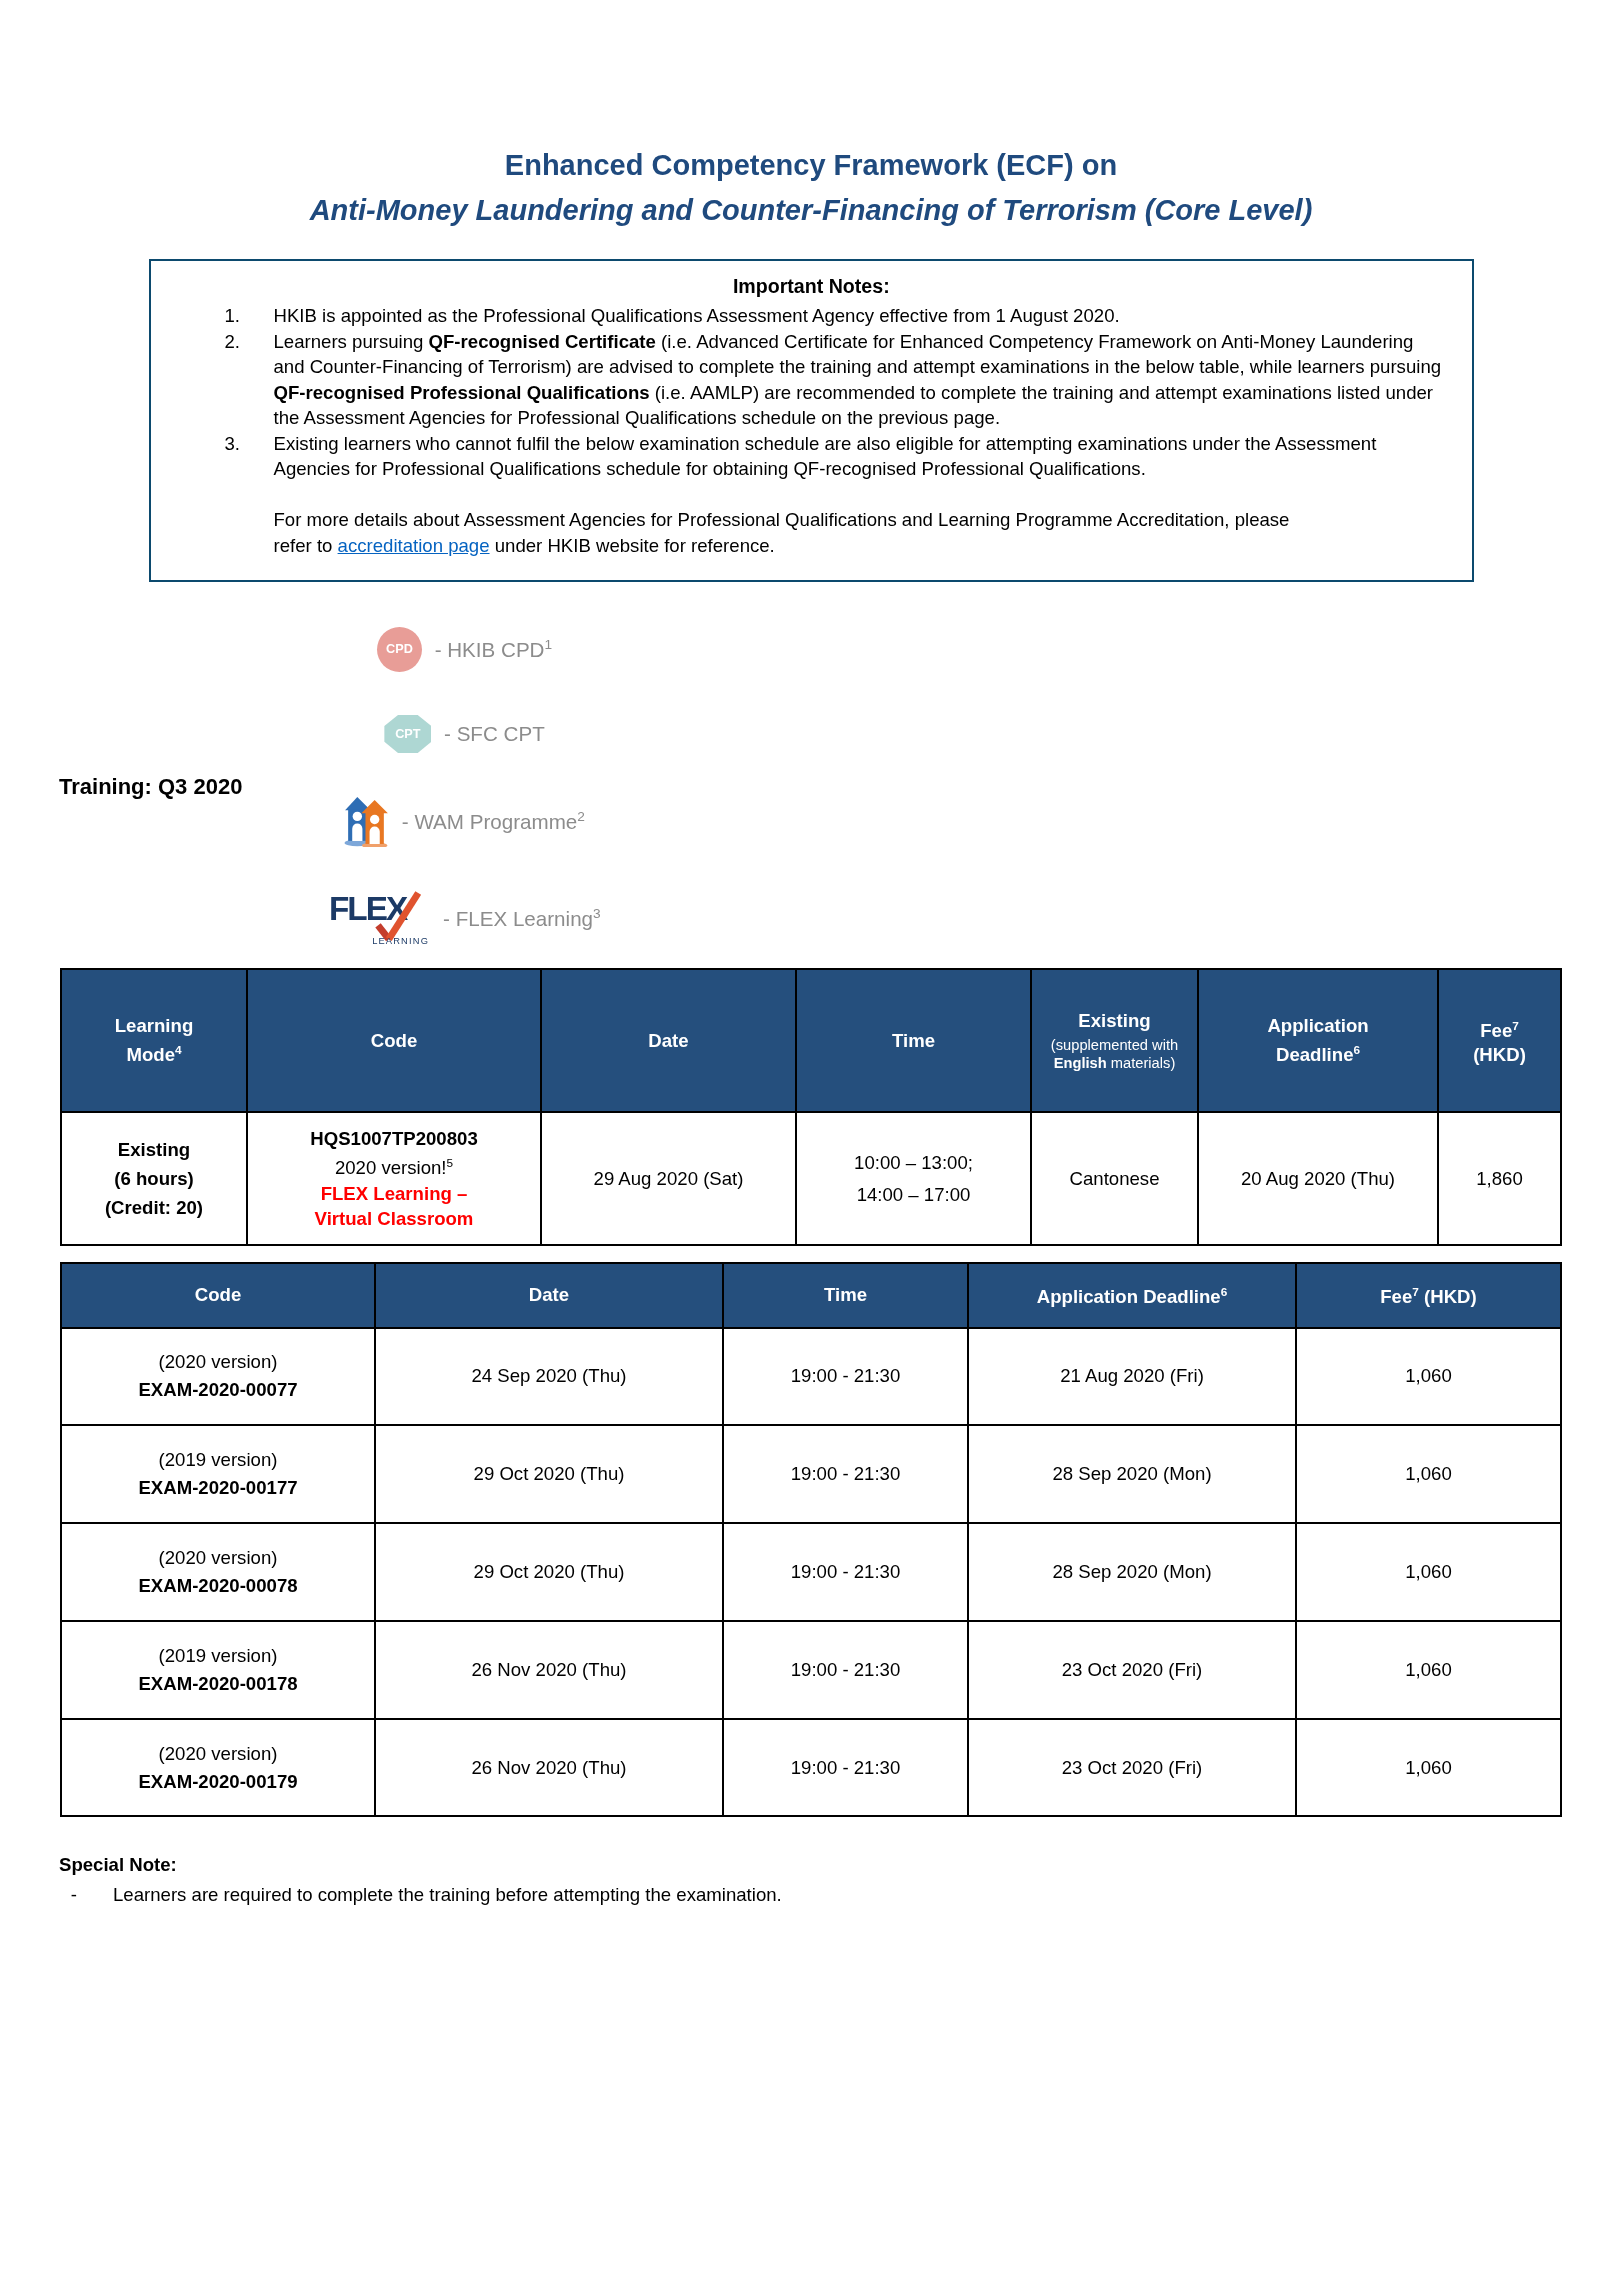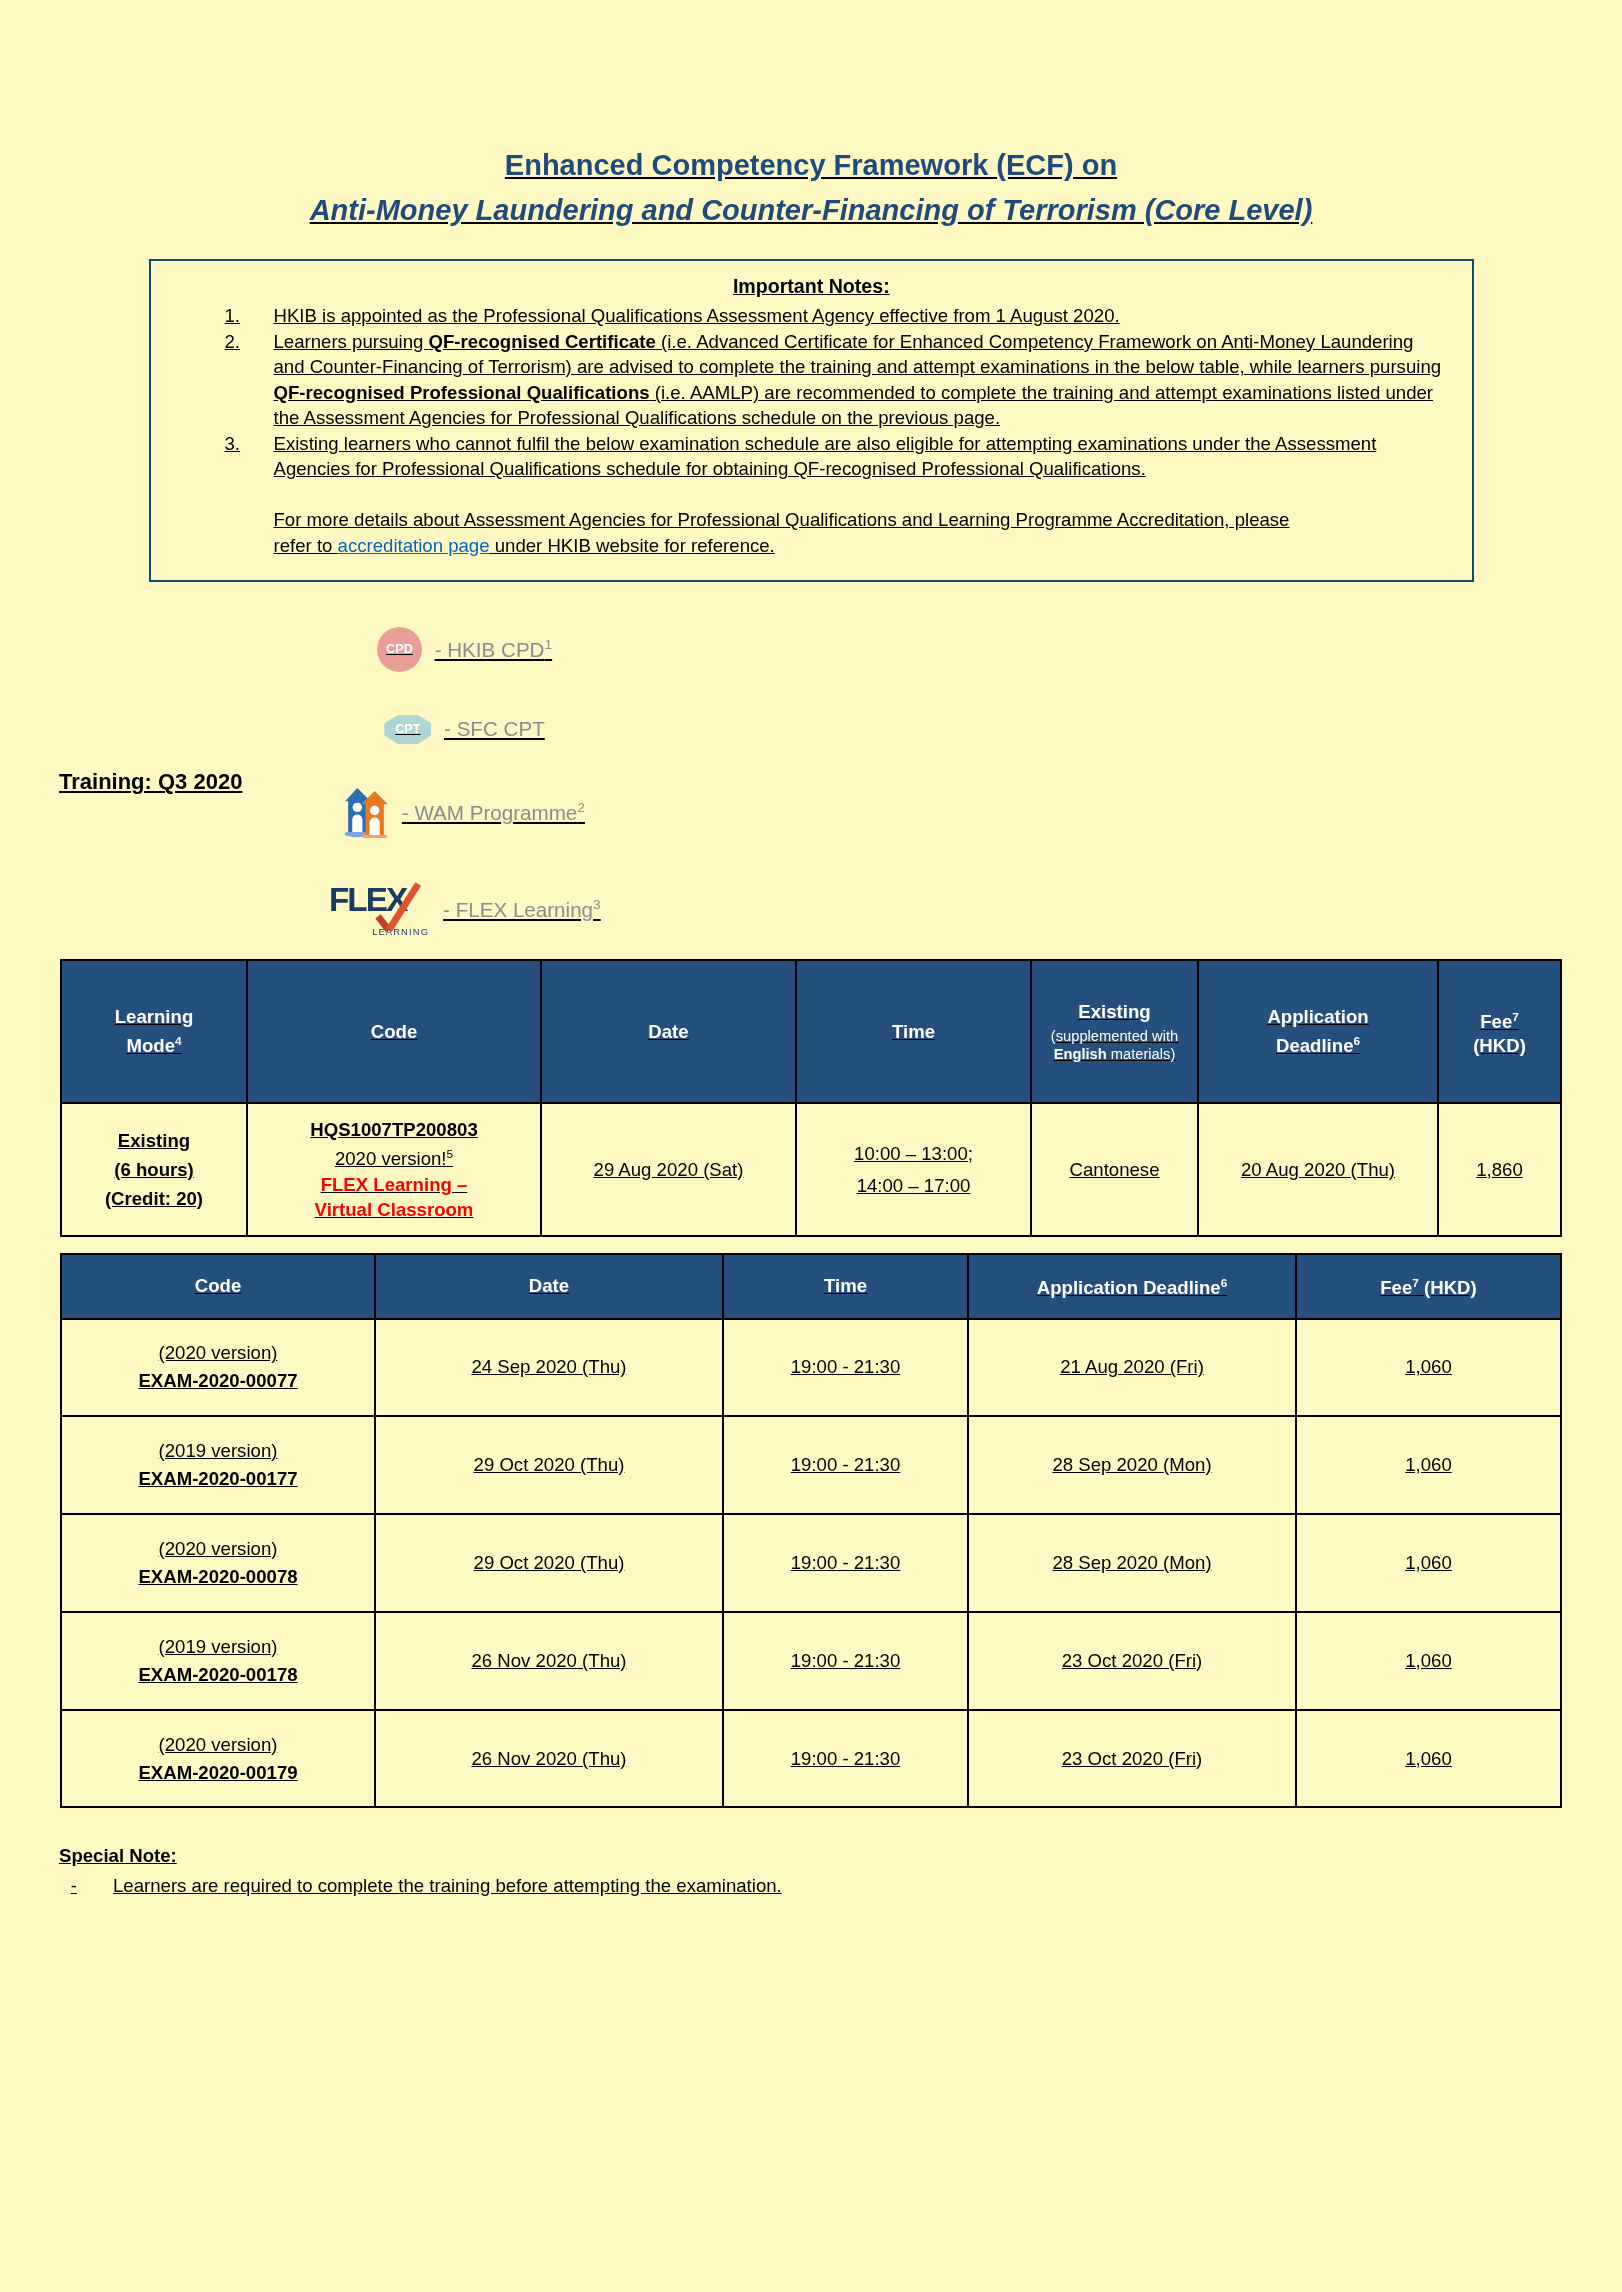--- a/index.html
+++ b/index.html
@@ -1,18 +1,18 @@
 <!DOCTYPE html>
 <html style="--title-navy: #1f4a7e; --table-header-bg: #254f7d; --highlight-red: #ff0000; --link-blue: #0563c1; --legend-gray: #8c8c8c; --cpd-pink: #e89d97; --cpt-teal: #aed7d3; --wam-blue: #2e6db4; --wam-blue-light: #7da7d9; --wam-orange: #e87722; --wam-orange-light: #f0a06a; --flex-navy: #1c3a66; --flex-check-orange: #e0532f;"><head>
 <meta charset="utf-8">
 <title>ECF AML/CFT Training and Examination Schedule 2020</title>
 <style>
   html,body{margin:0;padding:0;background:#9a9a9a;}
-  .page{width:1622px;height:2293px;background:#fef9c3;margin:0 auto;position:relative;
-        font-family:"Liberation Sans",sans-serif;color:#000;overflow:hidden;text-decoration:underline;}
+  .page{width:1622px;height:2293px;background:#ffffff;margin:0 auto;position:relative;
+        font-family:"Liberation Sans",sans-serif;color:#000;overflow:hidden;}
 
   
   .doc-title{padding-top:143px;text-align:center;color:var(--title-navy,#1f4a7e);
              font-weight:bold;font-size:29px;line-height:45px;}
   .doc-title .t2{font-style:italic;}
 
   
   .notes-box{box-sizing:border-box;width:1325px;margin:25.5px auto 0;border:2px solid #0c4a6e;
              padding:11.8px 27.4px 21.6px 74px;font-size:18.6px;line-height:25.5px;}
   .notes-heading{text-align:center;font-weight:bold;font-size:19.6px;line-height:29px;margin-bottom:2px;margin-left:-46px;}
@@ -27,21 +27,21 @@
   .training-bar{display:flex;align-items:center;margin:45px 0 0 59px;}
   .section-title{font-size:22px;font-weight:bold;color:#000;}
   .legend{display:flex;align-items:center;margin-left:86px;color:var(--legend-gray,#8c8c8c);
           font-size:20.6px;gap:43px;flex-direction:column;}
   .legend-item{display:flex;align-items:center;}
   .legend-label{margin-left:12.7px;white-space:nowrap;}
   .legend sup{font-size:13.7px;}
   .badge{display:flex;align-items:center;justify-content:center;color:#fff;font-weight:bold;
          font-size:12.7px;flex:0 0 auto;}
   .cpd{width:45px;height:45px;border-radius:50%;background:var(--cpd-pink,#e89d97);}
-  .cpt{width:47px;height:29px;background:var(--cpt-teal,#aed7d3);
+  .cpt{width:47px;height:38px;background:var(--cpt-teal,#aed7d3);
        clip-path:polygon(29% 0,71% 0,100% 29%,100% 71%,71% 100%,29% 100%,0 71%,0 29%);}
 
   
   table{border-collapse:collapse;table-layout:fixed;}
   .dtable{width:1500px;margin:21.6px auto 0;border:2.9px solid #000;}
   .dtable th,.dtable td{border:2px solid #000;text-align:center;vertical-align:middle;
                         padding:3.9px 7.8px;font-size:18.6px;overflow:hidden;}
   .dtable th{background:var(--table-header-bg,#254f7d);color:#fff;font-weight:bold;line-height:24.5px;}
   .ttable thead th{height:133px;}
   .ttable tbody td{height:123px;}

